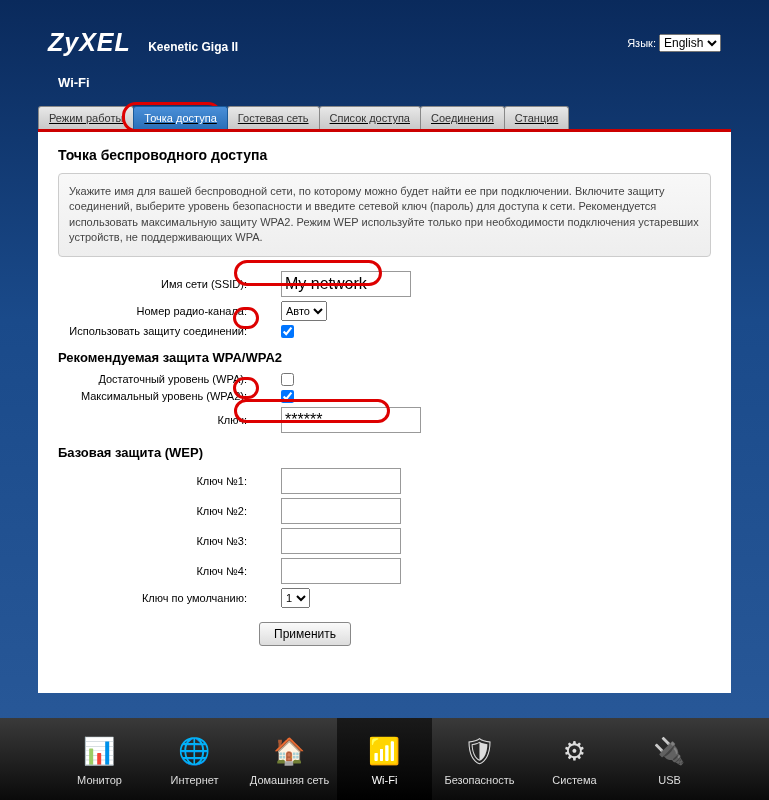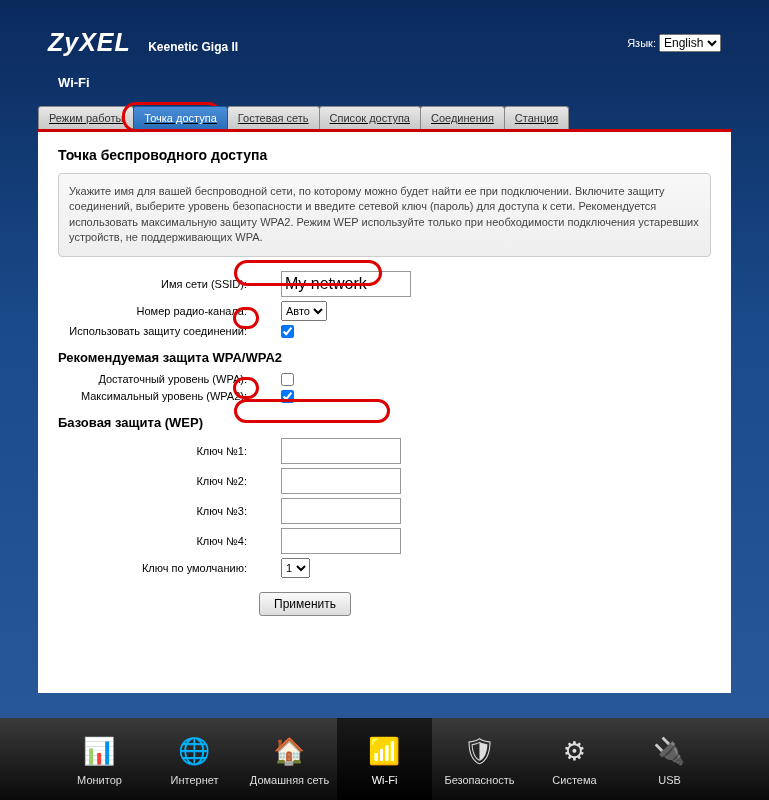--- a/index.html
+++ b/index.html
@@ -91,20 +91,24 @@
       <div class="form-row">
         <label>Достаточный уровень (WPA):</label>
         <input type="checkbox" style="">
       </div>
       <div class="form-row">
         <label>Максимальный уровень (WPA2):</label>
         <input type="checkbox" checked="" style="">
       </div>
       <div class="highlight-oval" style="left:195px; top:245px; width:26px; height:22px;"></div>
 
+      <div class="form-row">
+        <label>Ключ:</label>
+        <input type="text" style="width: 140px;" value="******">
+      </div>
       <div class="highlight-oval" style="left:196px; top:267px; width:156px; height:24px;"></div>
 
       <div class="subsection">Базовая защита (WEP)</div>
 
       <div class="form-row">
         <label>Ключ №1:</label>
         <input type="text" style="width: 120px;">
       </div>
       <div class="form-row">
         <label>Ключ №2:</label>

